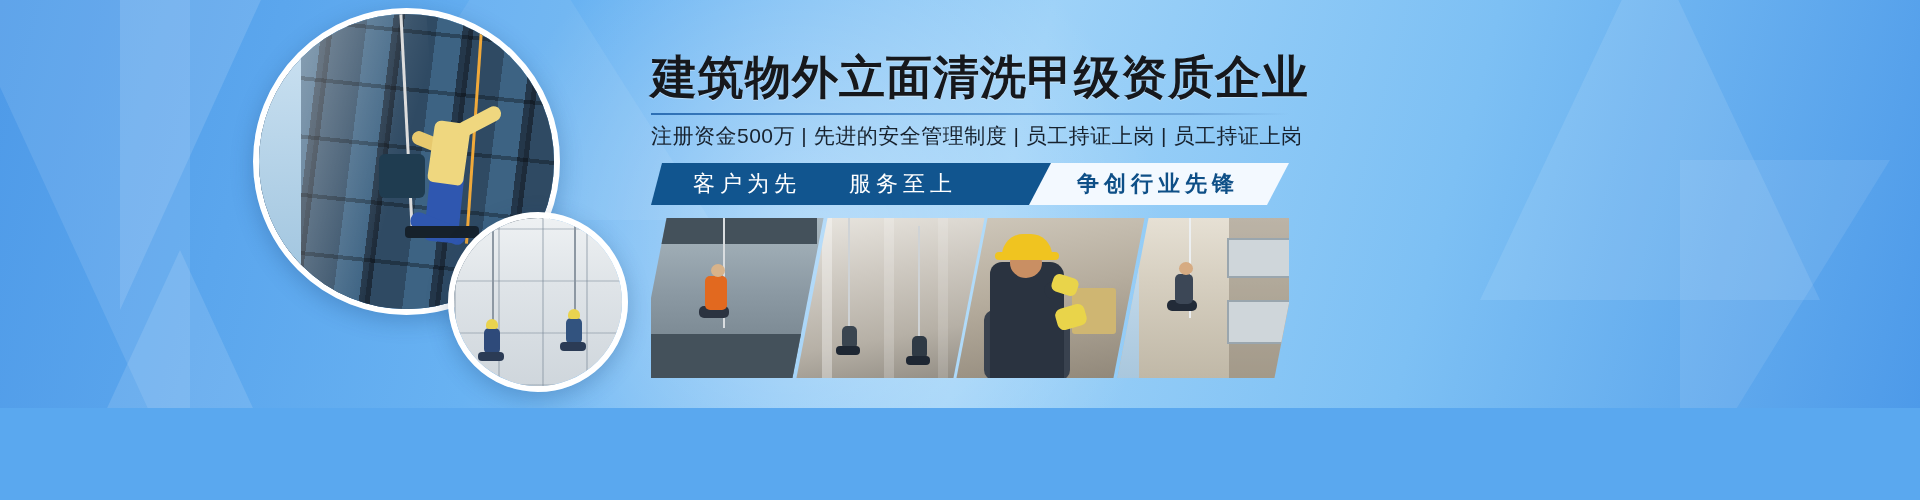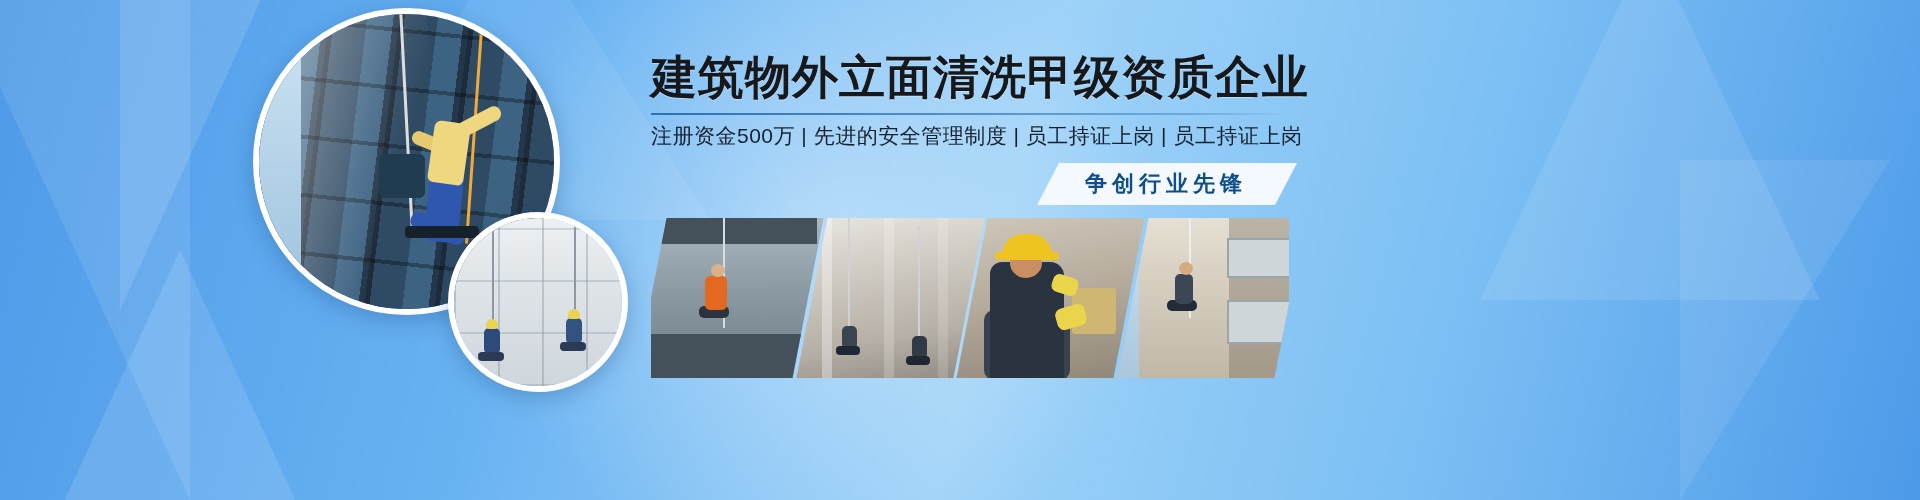--- a/index.html
+++ b/index.html
@@ -5,21 +5,21 @@
   * { margin:0; padding:0; box-sizing:border-box; }
   html,body { width:1920px; height:500px; overflow:hidden; }
   body {
     font-family:"Liberation Sans","DejaVu Sans",sans-serif;
     background:#5aa8ef;
   }
 
   
   .banner{
     position:relative;
-    width:1920px; height:500px;
+    width:1920px; height:408px;
     overflow:hidden;
     background:linear-gradient(105deg,#4e9ae8 0%,#68b2f2 28%,#9ed2f8 52%,#7dc0f4 74%,#4d9ae9 100%);
     padding-left:8px;
   }
 
   
   .deco{ position:absolute; opacity:.16; }
   .tri{ width:0; height:0; }
   .d1{ left:-40px;  top:0;    border-left:230px solid transparent; border-right:0 solid transparent; border-top:500px solid #ffffff; opacity:.10;}
   .d2{ left:120px;  top:-20px; border-left:0 solid transparent; border-right:150px solid transparent; border-top:330px solid #ffffff; opacity:.13;}
@@ -126,21 +126,21 @@
   .rb-dark{
     position:absolute; left:0; top:0; height:42px; width:418px;
     background:#11558f;
     clip-path:polygon(11px 0, 418px 0, 407px 42px, 0 42px);
     display:flex; align-items:center;
   }
   .rb-dark .sl{ color:#ffffff; font-size:22px; letter-spacing:5px; }
   .rb-s1{ margin-left:42px; }
   .rb-s2{ margin-left:48px; }
   .rb-light{
-    position:absolute; left:386px; top:0; height:42px; width:260px;
+    position:absolute; left:378px; top:0; height:42px; width:260px;
     background:#f3f9ff;
     clip-path:polygon(22px 0, 260px 0, 238px 42px, 0 42px);
     display:flex; align-items:center;
   }
   .rb-light .sl{ color:#0e4f87; font-size:22px; letter-spacing:5px; margin-left:48px; font-weight:bold; }
 
   
   .strip{
     position:absolute; left:651px; top:218px;
     width:638px; height:160px;
@@ -241,20 +241,24 @@
       <div class="h" style="left:8px;top:-9px;"></div>
     </div>
   </div>
 
   <div class="headline">建筑物外立面清洗甲级资质企业</div>
   <div class="rule"></div>
 
   <div class="subline">注册资金500万 | 先进的安全管理制度 | 员工持证上岗 | 员工持证上岗</div>
 
   <div class="ribbon">
+    <div class="rb-dark">
+      <span class="sl rb-s1">客户为先</span>
+      <span class="sl rb-s2">服务至上</span>
+    </div>
     <div class="rb-light">
       <span class="sl">争创行业先锋</span>
     </div>
   </div>
 
   <div class="strip">
 
     <div class="pane p1 first">
       <div class="inner">
         <div class="win" style="left:0;top:0;width:190px;height:26px;"></div>

